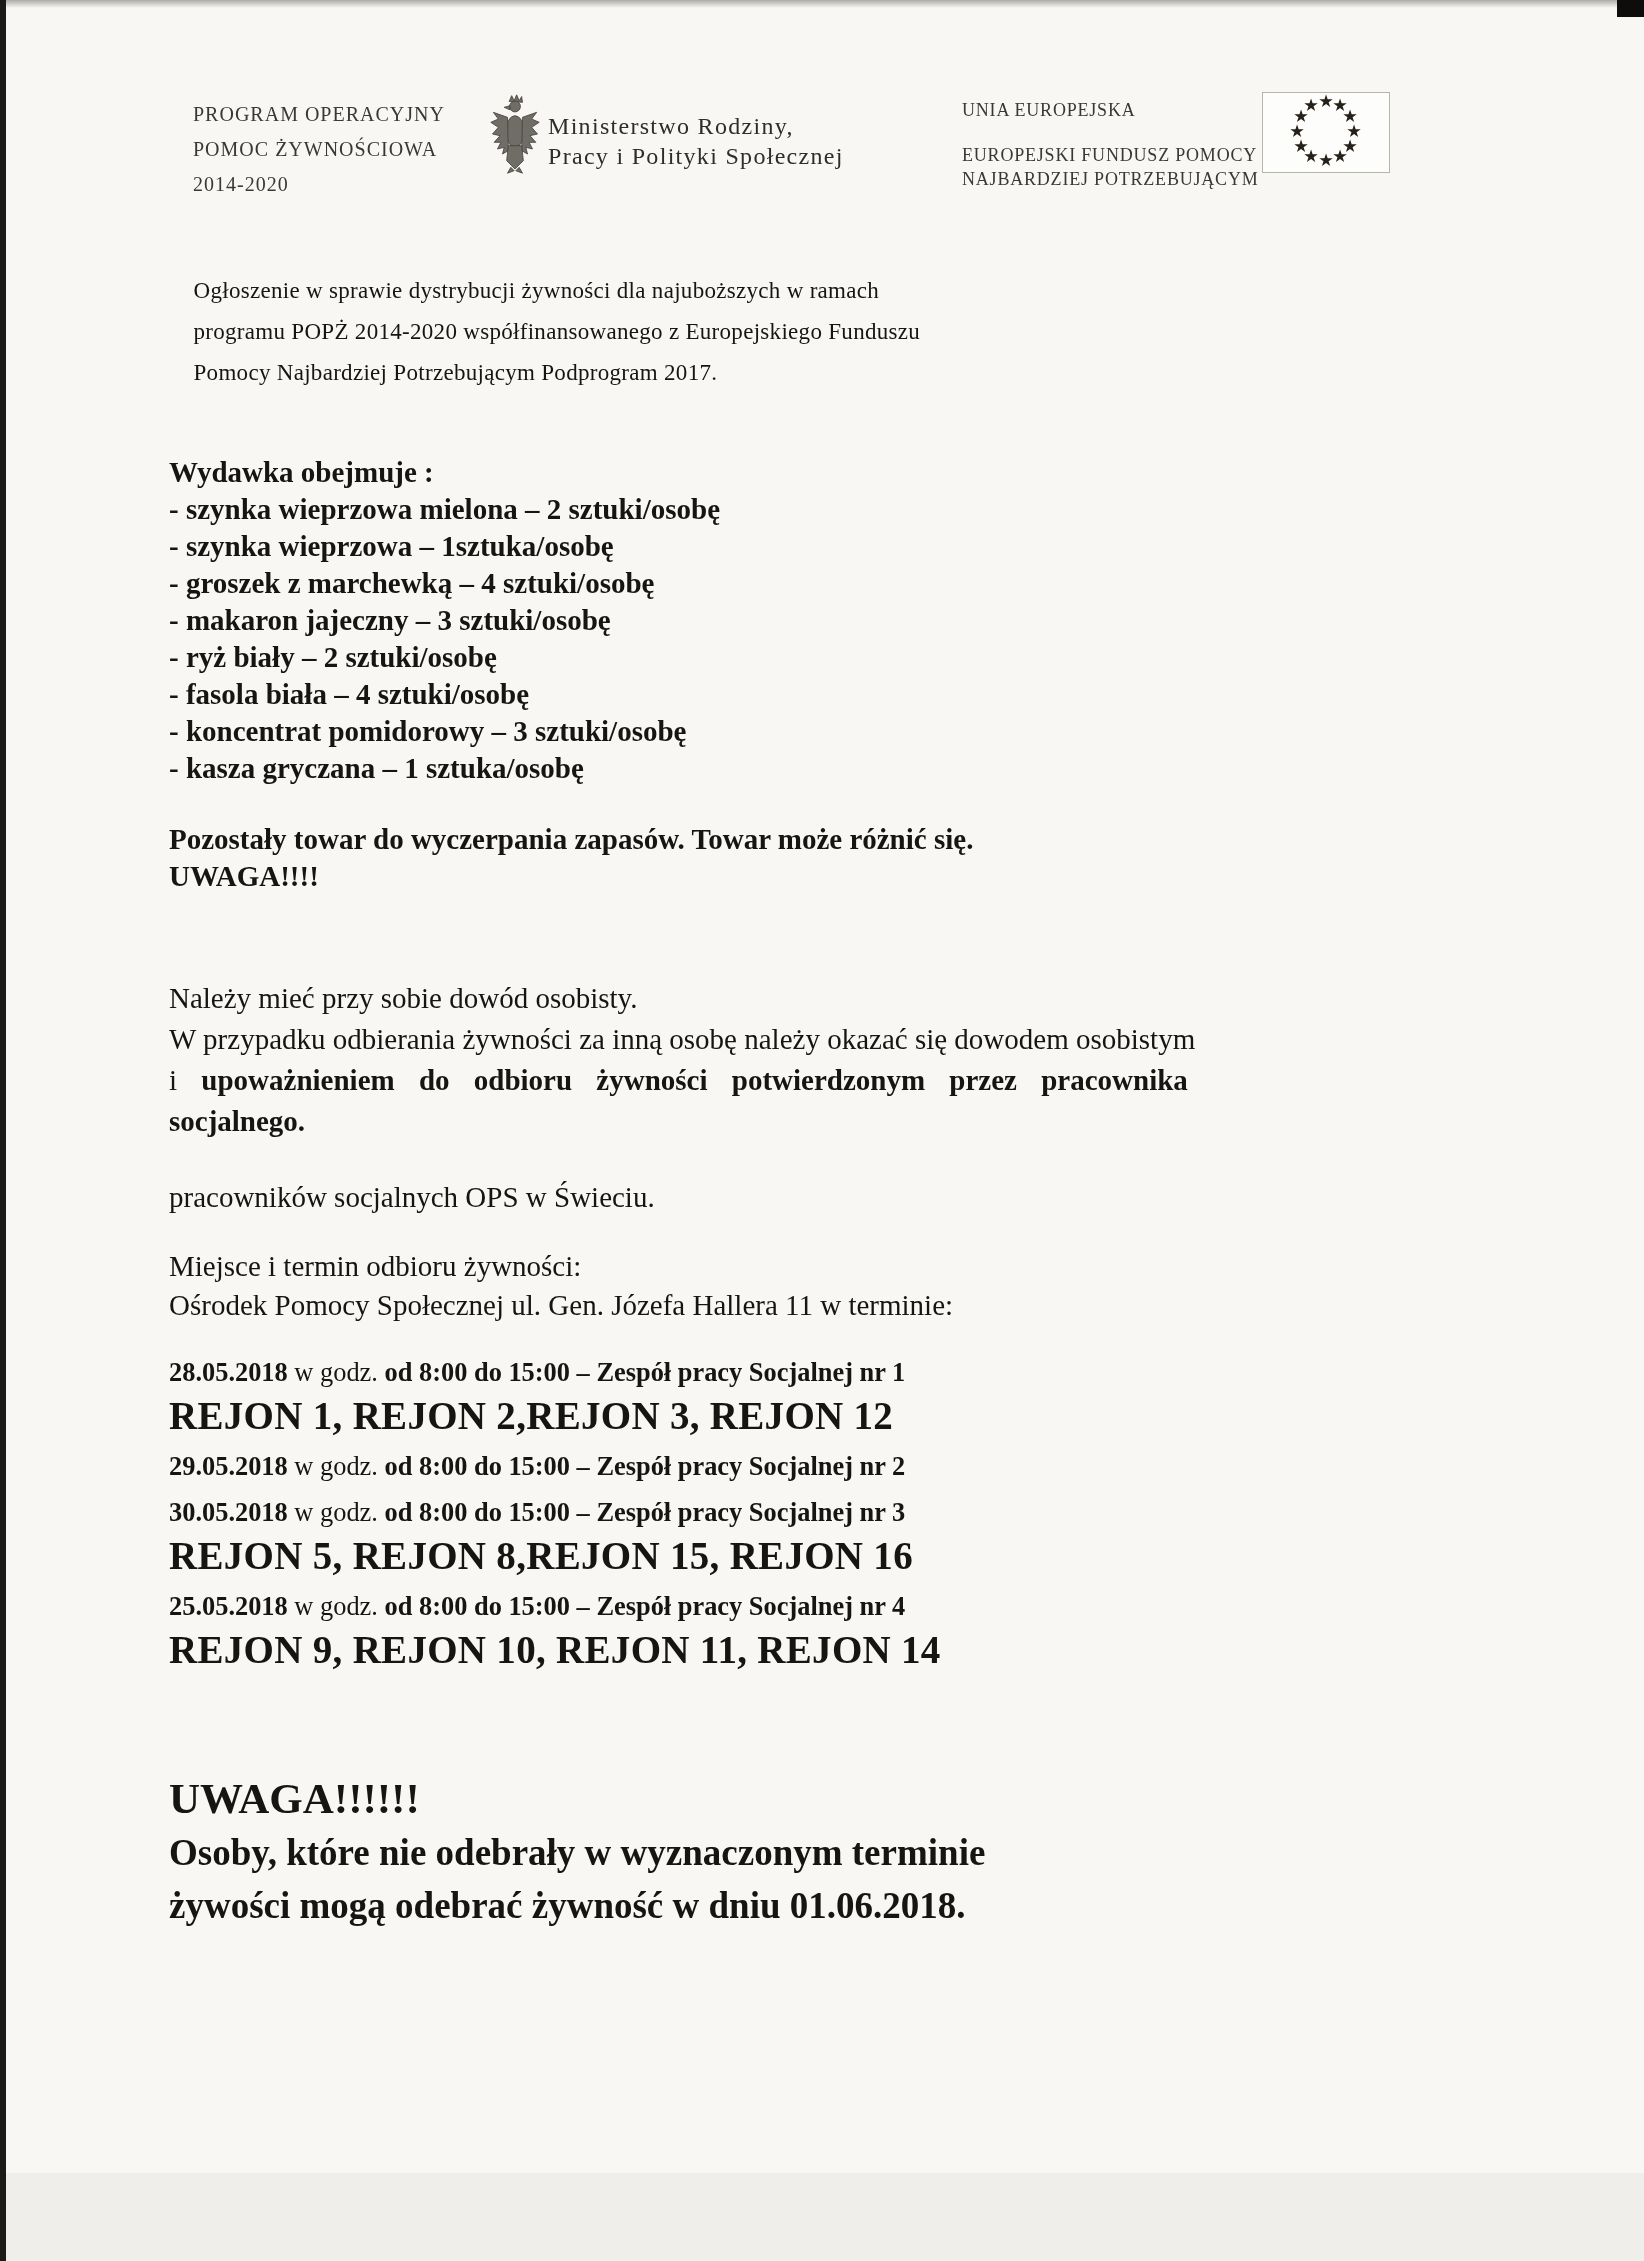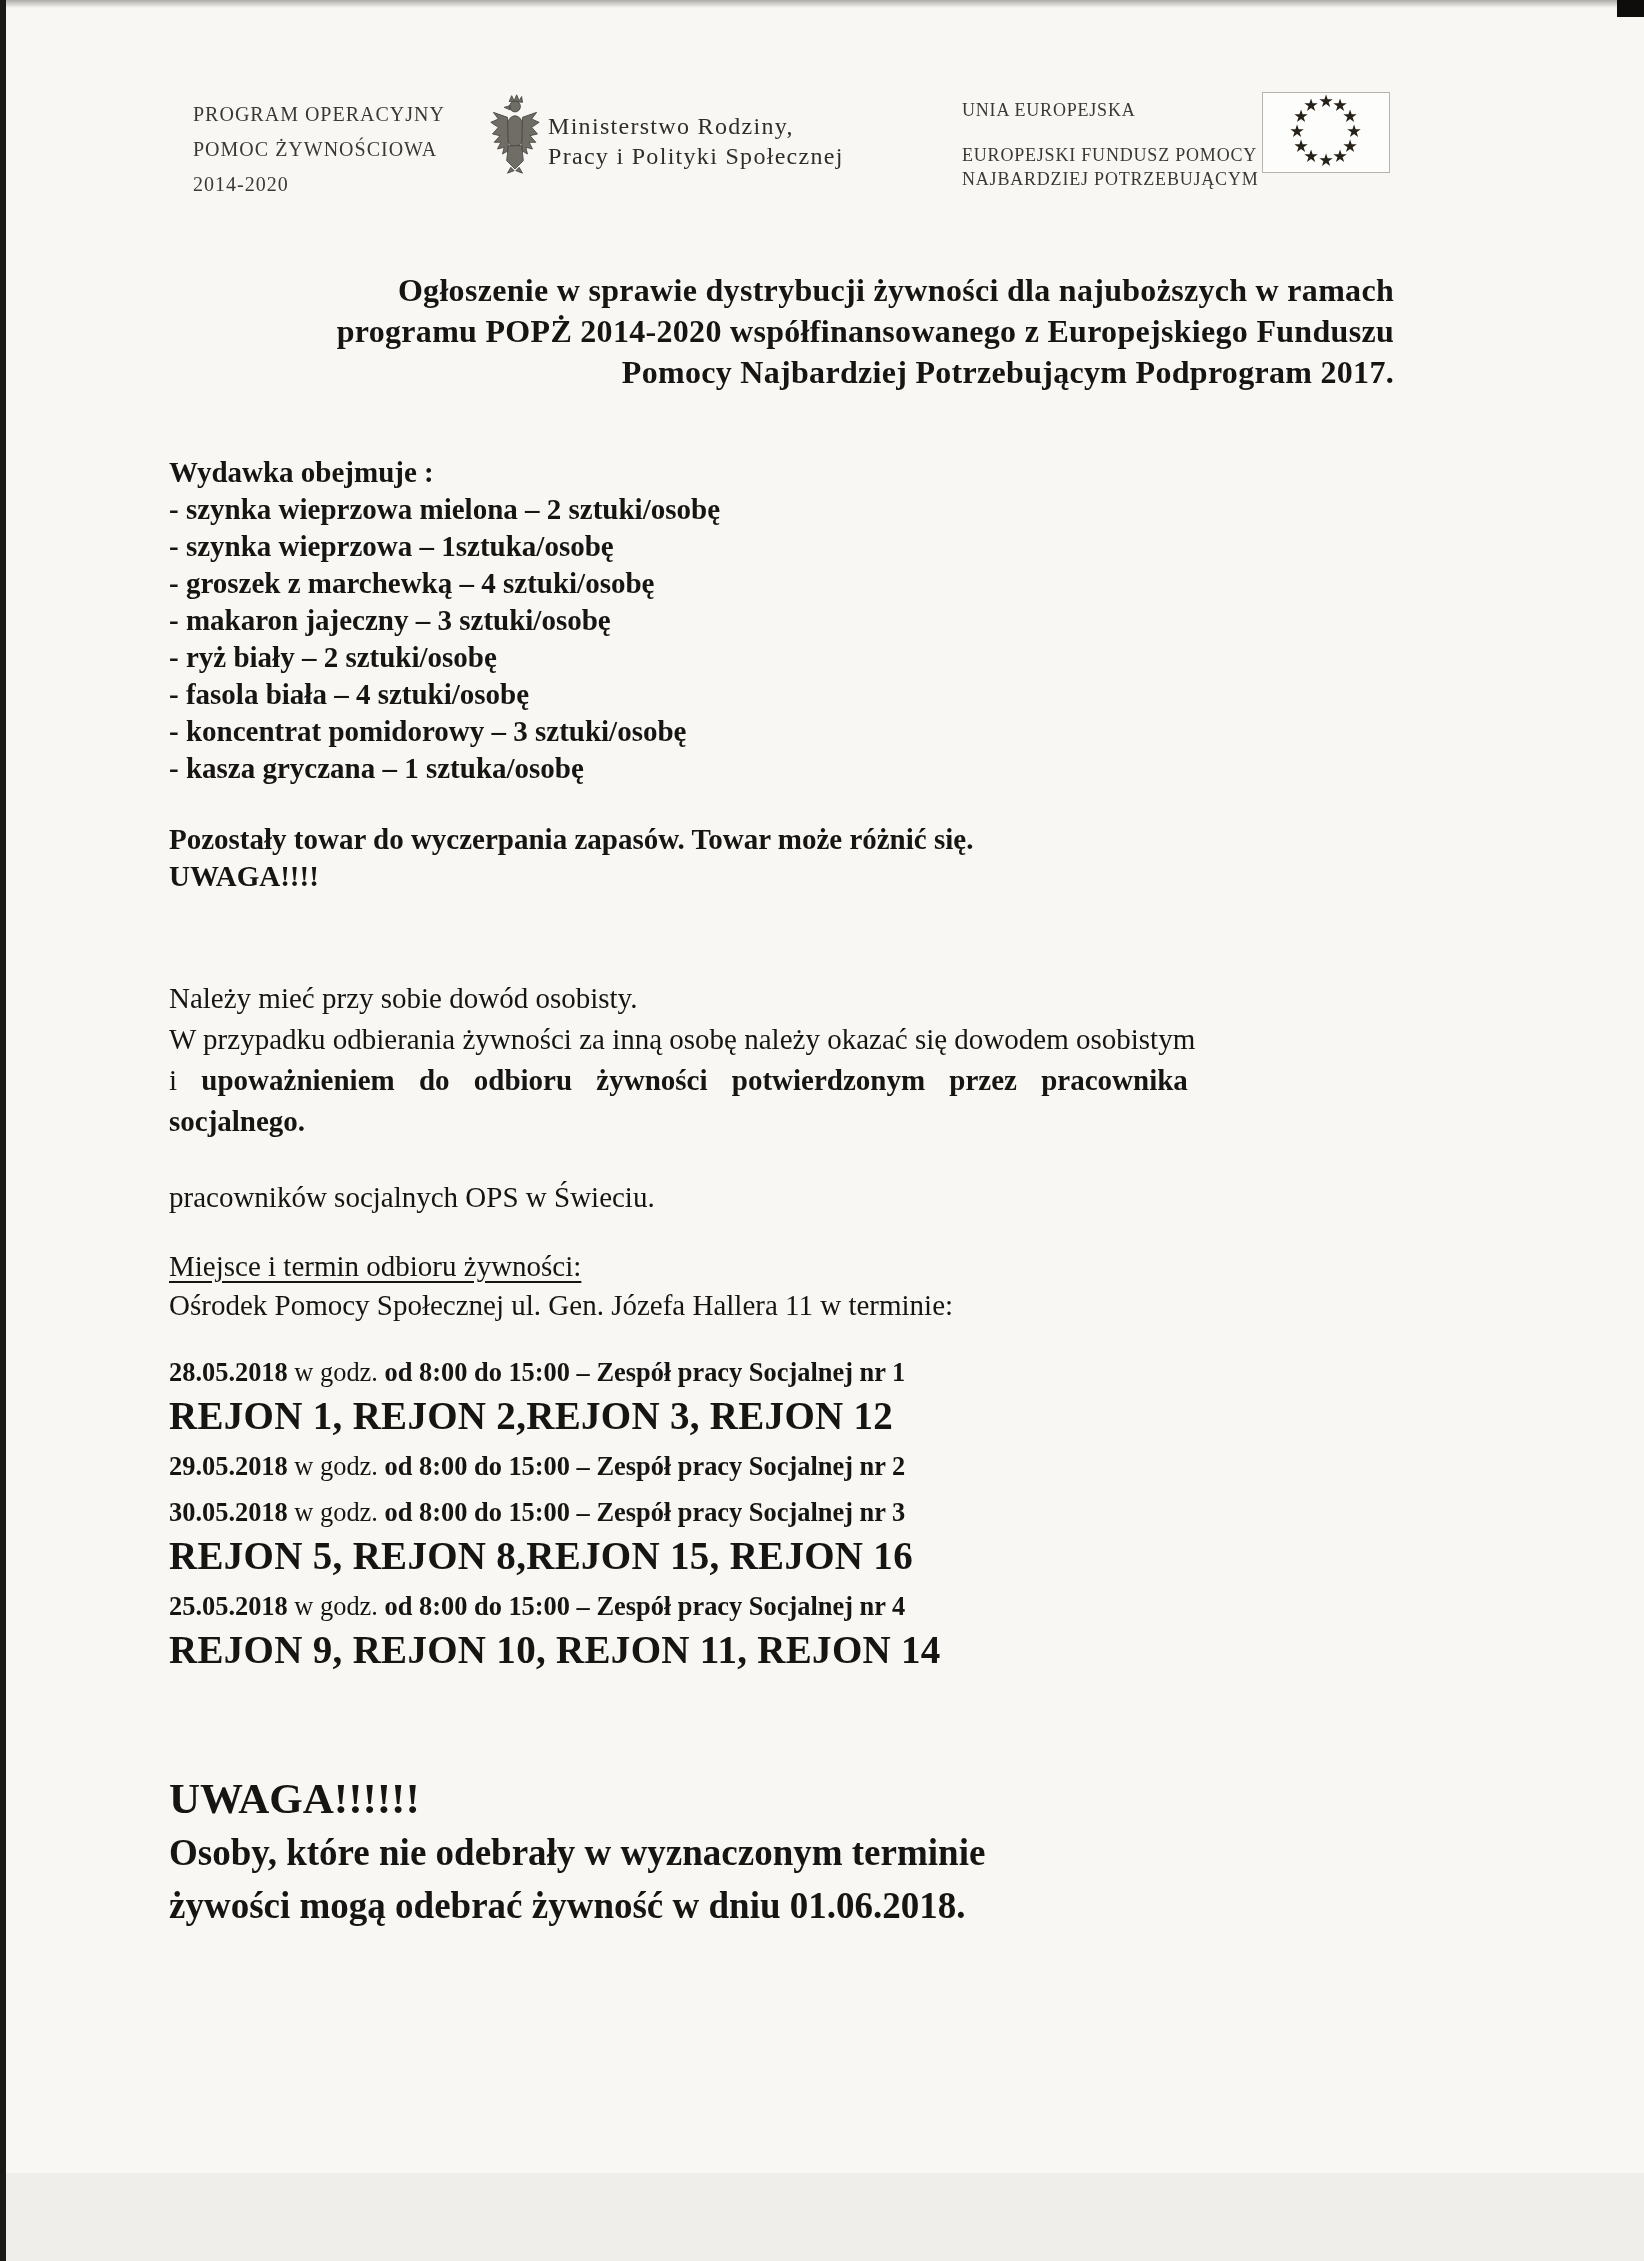--- a/index.html
+++ b/index.html
@@ -21,29 +21,29 @@
         color:#2f2d2a;letter-spacing:1.3px;}
   .eu-label{position:absolute;left:962px;top:100px;font-size:18px;letter-spacing:0.8px;color:#3a3835;}
   .eu-fund{position:absolute;left:962px;top:143px;font-size:18px;line-height:24px;
         letter-spacing:0.8px;color:#3a3835;}
   .eu-flag{position:absolute;left:1262px;top:92px;width:128px;height:81px;
         border:1.3px solid #b7b4ae;background:#fdfdfb;box-sizing:border-box;}
   .eu-flag .star{position:absolute;font-size:17.4px;color:#262118;transform:translate(-50%,-50%);line-height:1;}
 
   
   .content{position:absolute;left:169px;top:270px;width:1225px;}
-  .doc-title{padding-left:24.5px;font-size:32px;font-weight:bold;line-height:41px;letter-spacing:0.3px;text-align:right;}
+  .doc-title{padding-left:24.5px;font-size:23px;font-weight:normal;line-height:41px;letter-spacing:0.3px;}
   .issue{margin-top:61px;font-size:29px;font-weight:bold;line-height:37px;}
   .notice1{margin-top:34px;font-size:29px;font-weight:bold;line-height:37px;}
   .id-req{margin-top:83px;font-size:29px;line-height:41px;}
   .id-req .spread{word-spacing:17px;}
   .id-req .b{font-weight:bold;}
   .issuance{margin-top:35px;font-size:29px;line-height:41px;}
   .pickup{margin-top:29px;font-size:29px;line-height:39px;}
-  .pickup-heading{text-decoration:underline;text-underline-offset:4.5px;}
+  .pickup-heading{text-underline-offset:4.5px;}
   .schedule{margin-top:29px;}
   .entry{margin-bottom:8.4px;}
   .date-line{font-size:26.4px;line-height:37px;}
   .date-line .b{font-weight:bold;}
   .regions-line{font-size:39px;font-weight:bold;line-height:49px;letter-spacing:0.3px;}
   .notice2{margin-top:97px;}
   .notice2-heading{font-size:43px;font-weight:bold;line-height:55px;}
   .notice2-line{font-size:37px;font-weight:bold;line-height:53px;}
 </style>
 </head>

